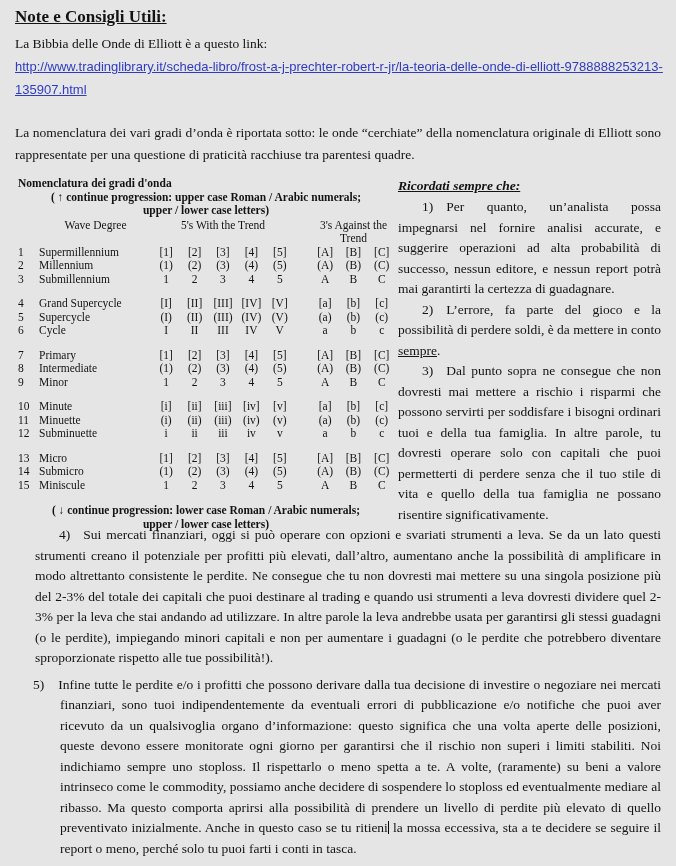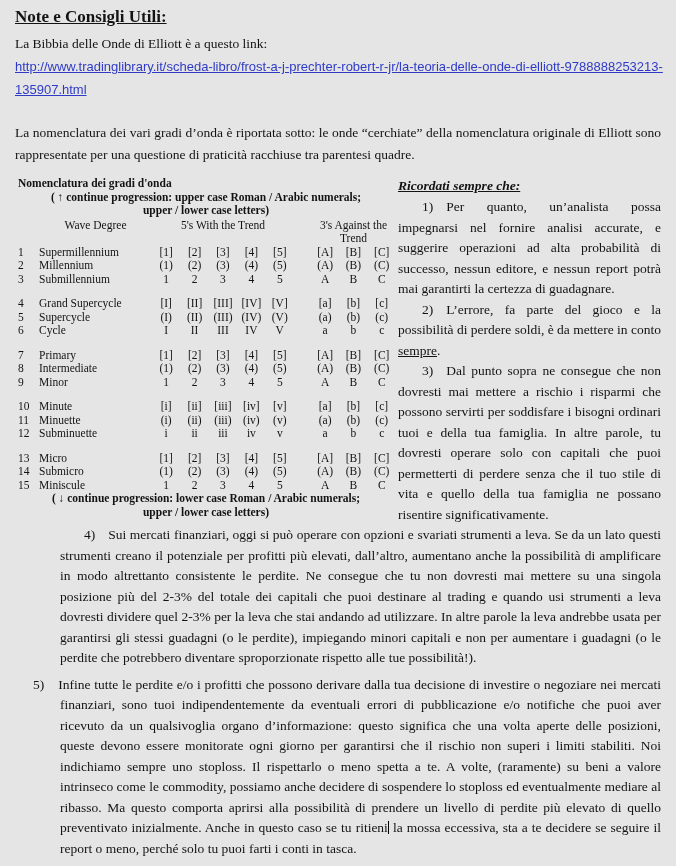--- a/index.html
+++ b/index.html
@@ -55,32 +55,32 @@
   .nhead { margin-top: 1px; font-weight: normal; }
   .c-num  { width: 21px; flex: none; }
   .c-name { width: 113px; flex: none; }
   .c-with { width: 142px; flex: none; display: flex; }
   .c-against { width: 85px; flex: none; display: flex; margin-left: 17px; flex-wrap: wrap; }
   .nhead .c-name { text-align: center; }
   .nhead .c-with, .nhead .c-against { display: block; text-align: center; }
   .sym { width: 28.4px; flex: none; text-align: center; }
   .c-against .sym { width: 28.3px; }
   .nrow.grp { margin-top: 11px; }
-  .nom-foot { }
+  .nom-foot { margin-top: 12px; }
   
   .rem-head {
     margin: 2px 0 1px 0;
     font-size: 13.5px;
     font-weight: bold;
     text-decoration: underline;
     line-height: 21px;
     font-style: italic;
   }
   .ritem {
-    margin: 0 0 0 45px;
+    margin: 0 0 0 20px;
     text-align: justify;
     text-indent: 24px;
   }
   .rnum { padding-right: 13px; }
   .u { text-decoration: underline; }
   
   .litem {
     margin: 6px 0 0 45px;
     padding-left: 0;
     text-indent: -27px;

